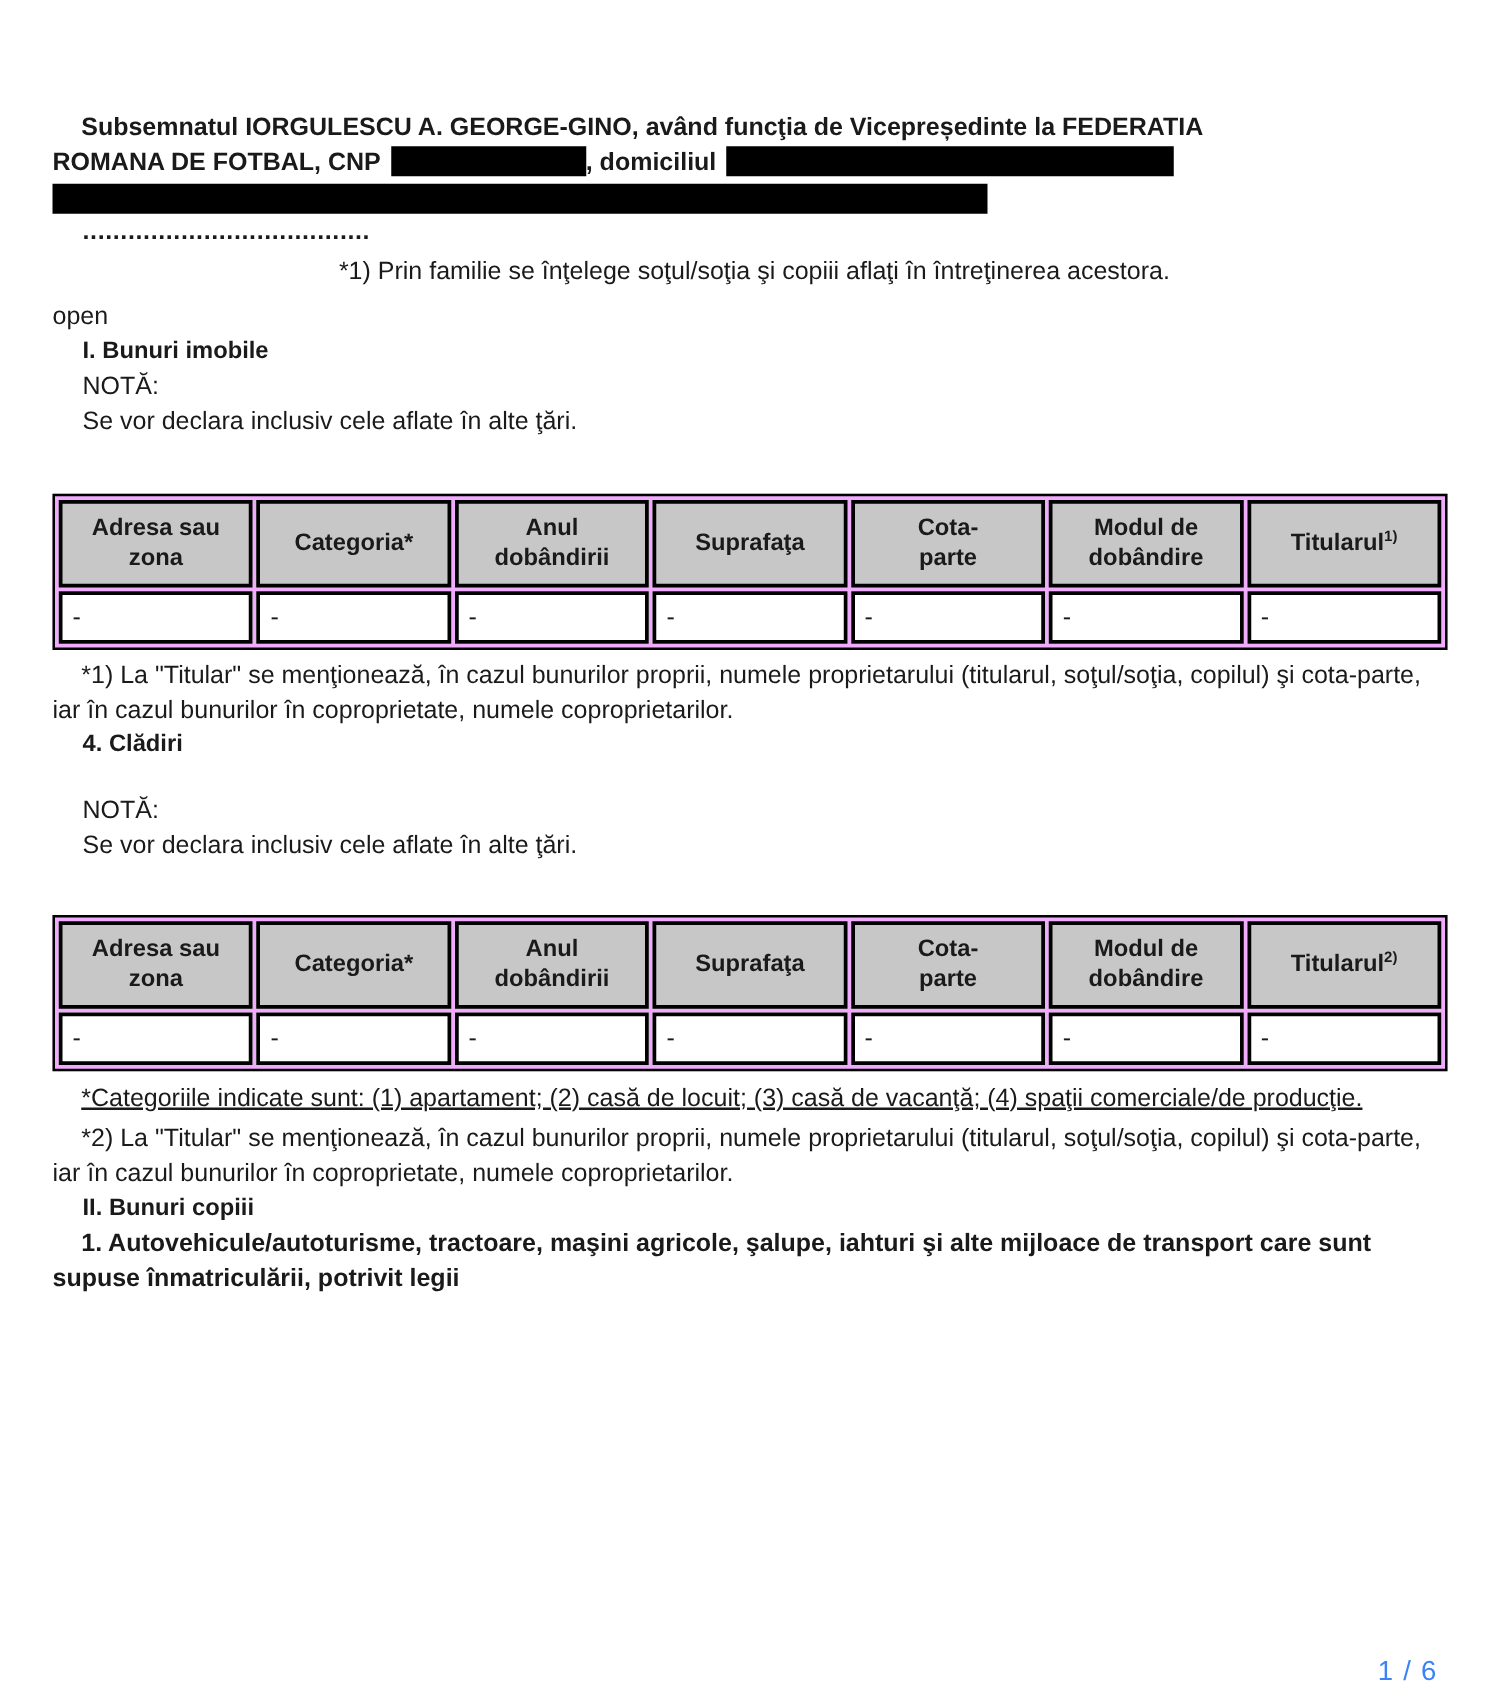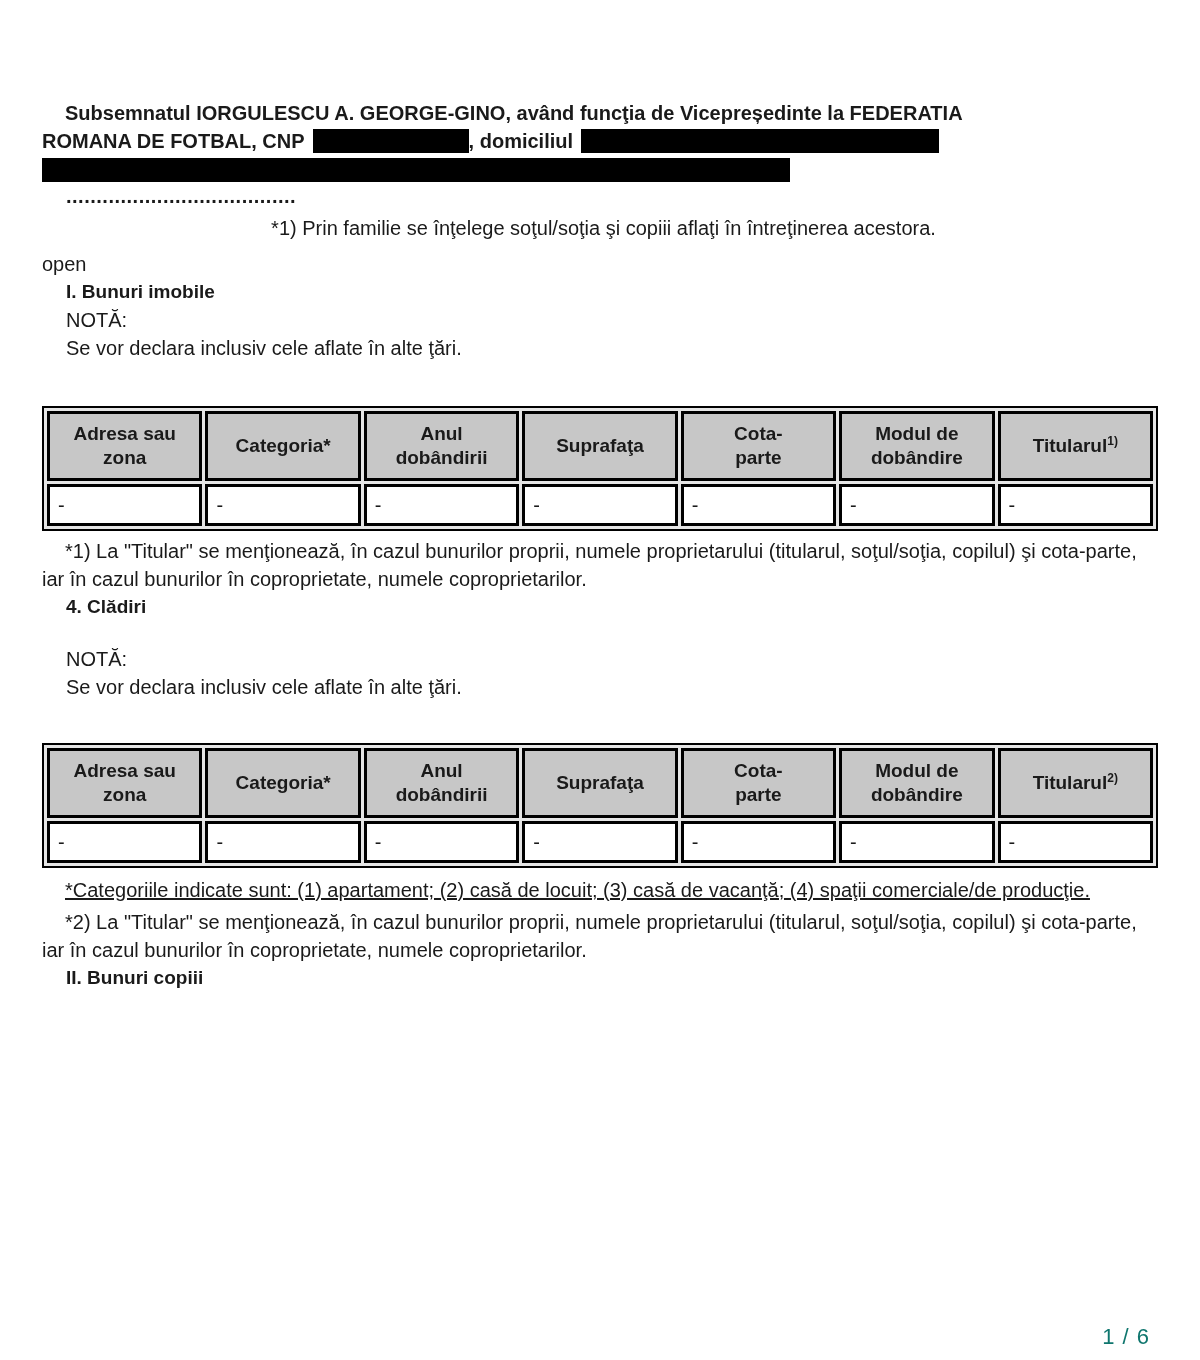--- a/index.html
+++ b/index.html
@@ -12,21 +12,20 @@
     height: 1360px;
     position: relative;
     overflow: hidden;
     font-family: "Liberation Sans", sans-serif;
     color: #1a1a1a;
   }
   .page {
     padding: 88px 58px 0 42px;
     font-size: 20px;
     line-height: 28px;
-    margin-top: 11px;
   }
   .para { margin: 0; }
   .bold { font-weight: bold; }
   .ind { text-indent: 23px; }
   .sub { margin-left: 24px; }
 
   .redact {
     display: inline-block;
     background: #000000;
     height: 24px;
@@ -74,21 +73,21 @@
   .gap-sm { margin-top: 24px; }
 
   .fam-note { margin-top: 6px; text-align: center; }
 
   table.decl-table {
     border-collapse: separate;
     border-spacing: 3px;
     table-layout: fixed;
     width: 1116px;
     border: 2px solid #000000;
-    background: #e5e5e5;
+    background: #f0abfc;
     margin-top: 44px;
   }
   table.decl-table.second { margin-top: 42px; }
   table.decl-table th {
     border: 3px solid #000000;
     background: #c7c7c7;
     font-weight: bold;
     font-size: 19px;
     line-height: 24px;
     text-align: center;
@@ -112,21 +111,21 @@
   .footnote-3 { margin-top: 8px; text-decoration: underline; }
   .footnote-4 { margin-top: 4px; }
 
   .oath { margin-top: 2px; }
 
   .page-number {
     position: absolute;
     right: 50px;
     bottom: 10px;
     font-size: 22px;
-    color: #0f766e;
+    color: #3b82f6;
     letter-spacing: 1px;
   }
 </style>
 </head>
 <body>
 
 <div class="page">
 
   <p class="para bold"><span class="ind" style="display:inline-block;">Subsemnatul IORGULESCU A. GEORGE-GINO, având funcţia de Vicepreședinte la FEDERATIA</span><br>
     <span>ROMANA DE FOTBAL, CNP</span><span class="redact redact-cnp"></span><span>, domiciliul</span><span class="redact redact-addr"></span>
@@ -203,16 +202,17 @@
       <td>-</td>
       <td>-</td>
     </tr>
   </tbody>
     </table>
 
   <p class="para ind footnote-3">*Categoriile indicate sunt: (1) apartament; (2) casă de locuit; (3) casă de vacanţă; (4) spaţii comerciale/de producţie.</p>
   <p class="para ind footnote-4">*2) La "Titular" se menţionează, în cazul bunurilor proprii, numele proprietarului (titularul, soţul/soţia, copilul) şi cota-parte, iar în cazul bunurilor în coproprietate, numele coproprietarilor.</p>
 
   <h3 class="heading gap-sm">II. Bunuri copiii</h3>
+  <p class="para bold ind">1. Autovehicule/autoturisme, tractoare, maşini agricole, şalupe, iahturi şi alte mijloace de transport care sunt supuse înmatriculării, potrivit legii</p>
 
 </div>
 
 <div class="page-number">1 / 6</div>
 
 </body></html>

